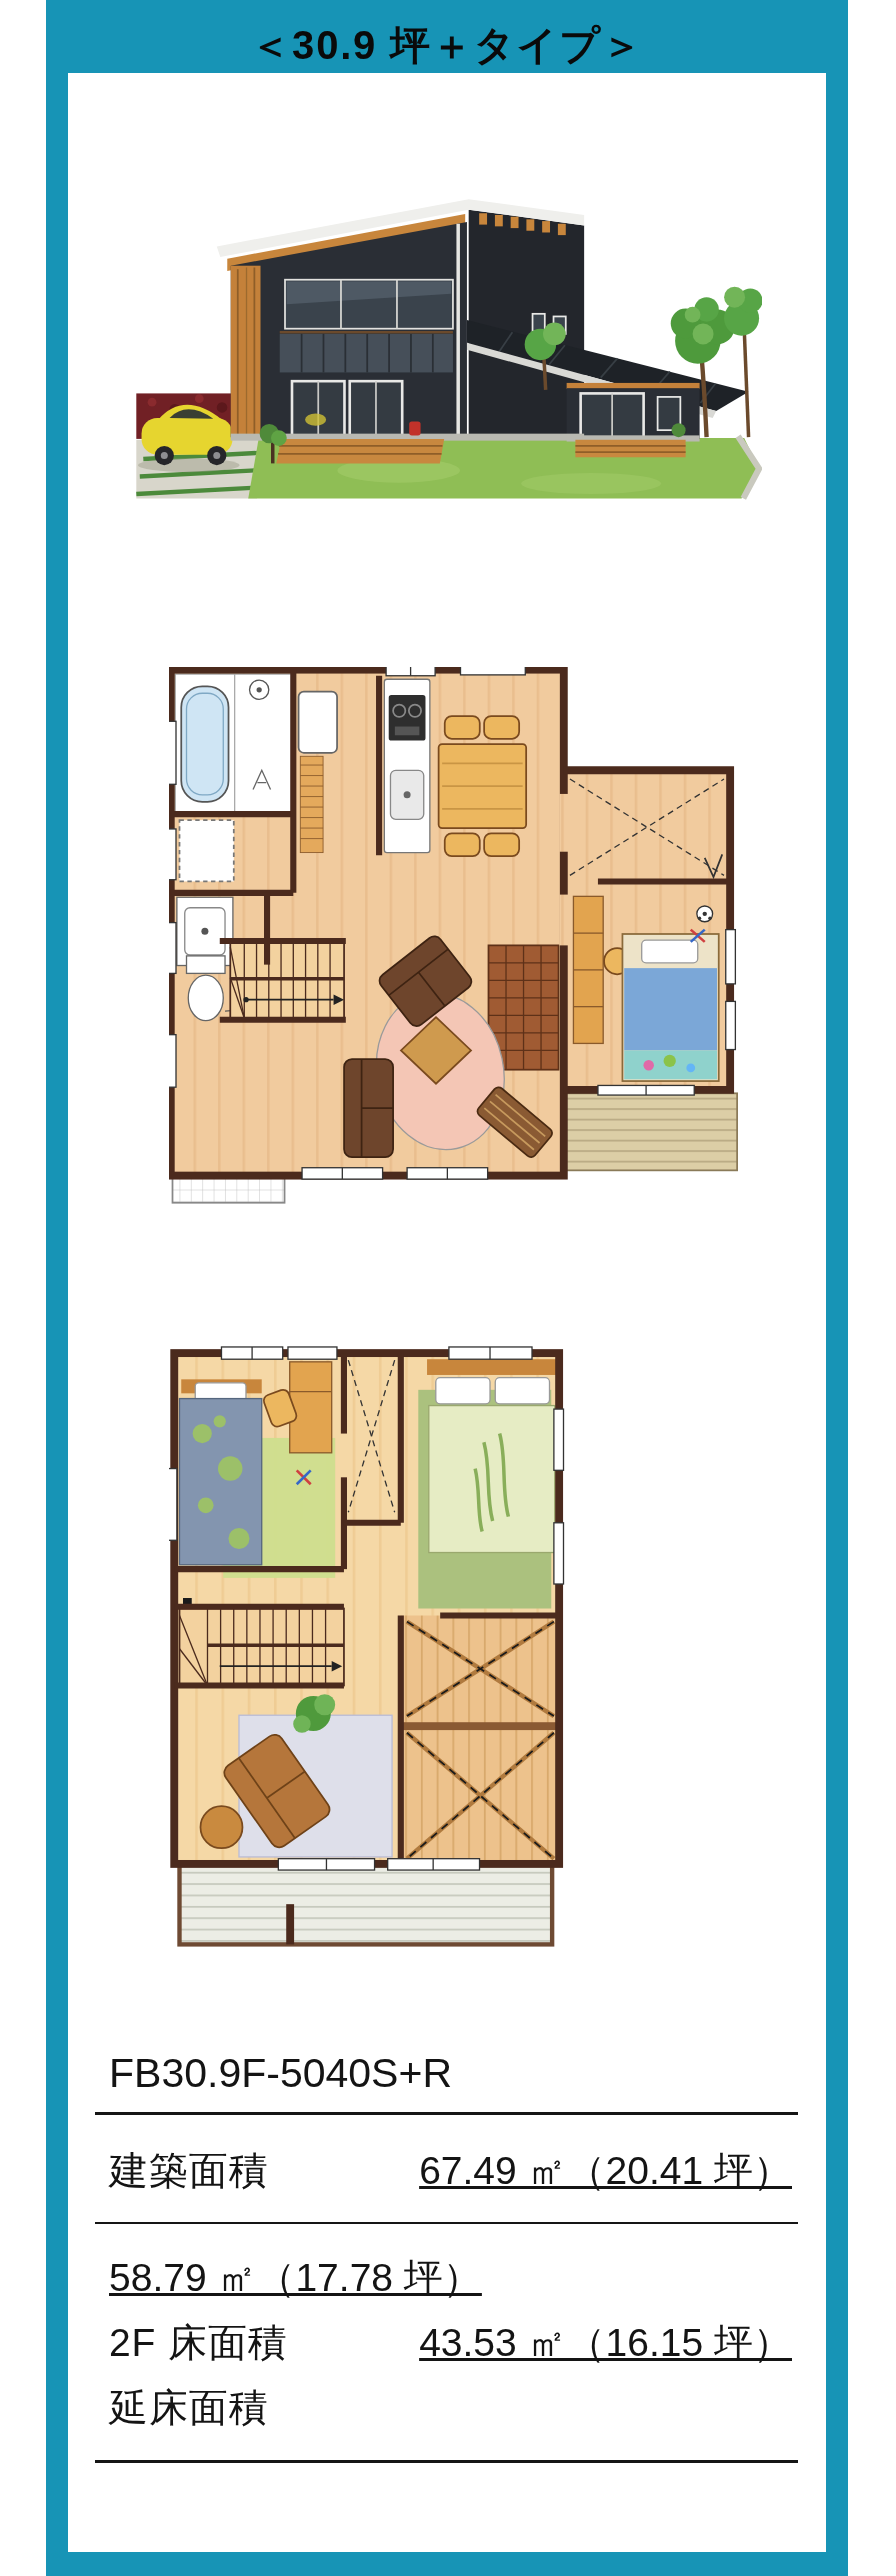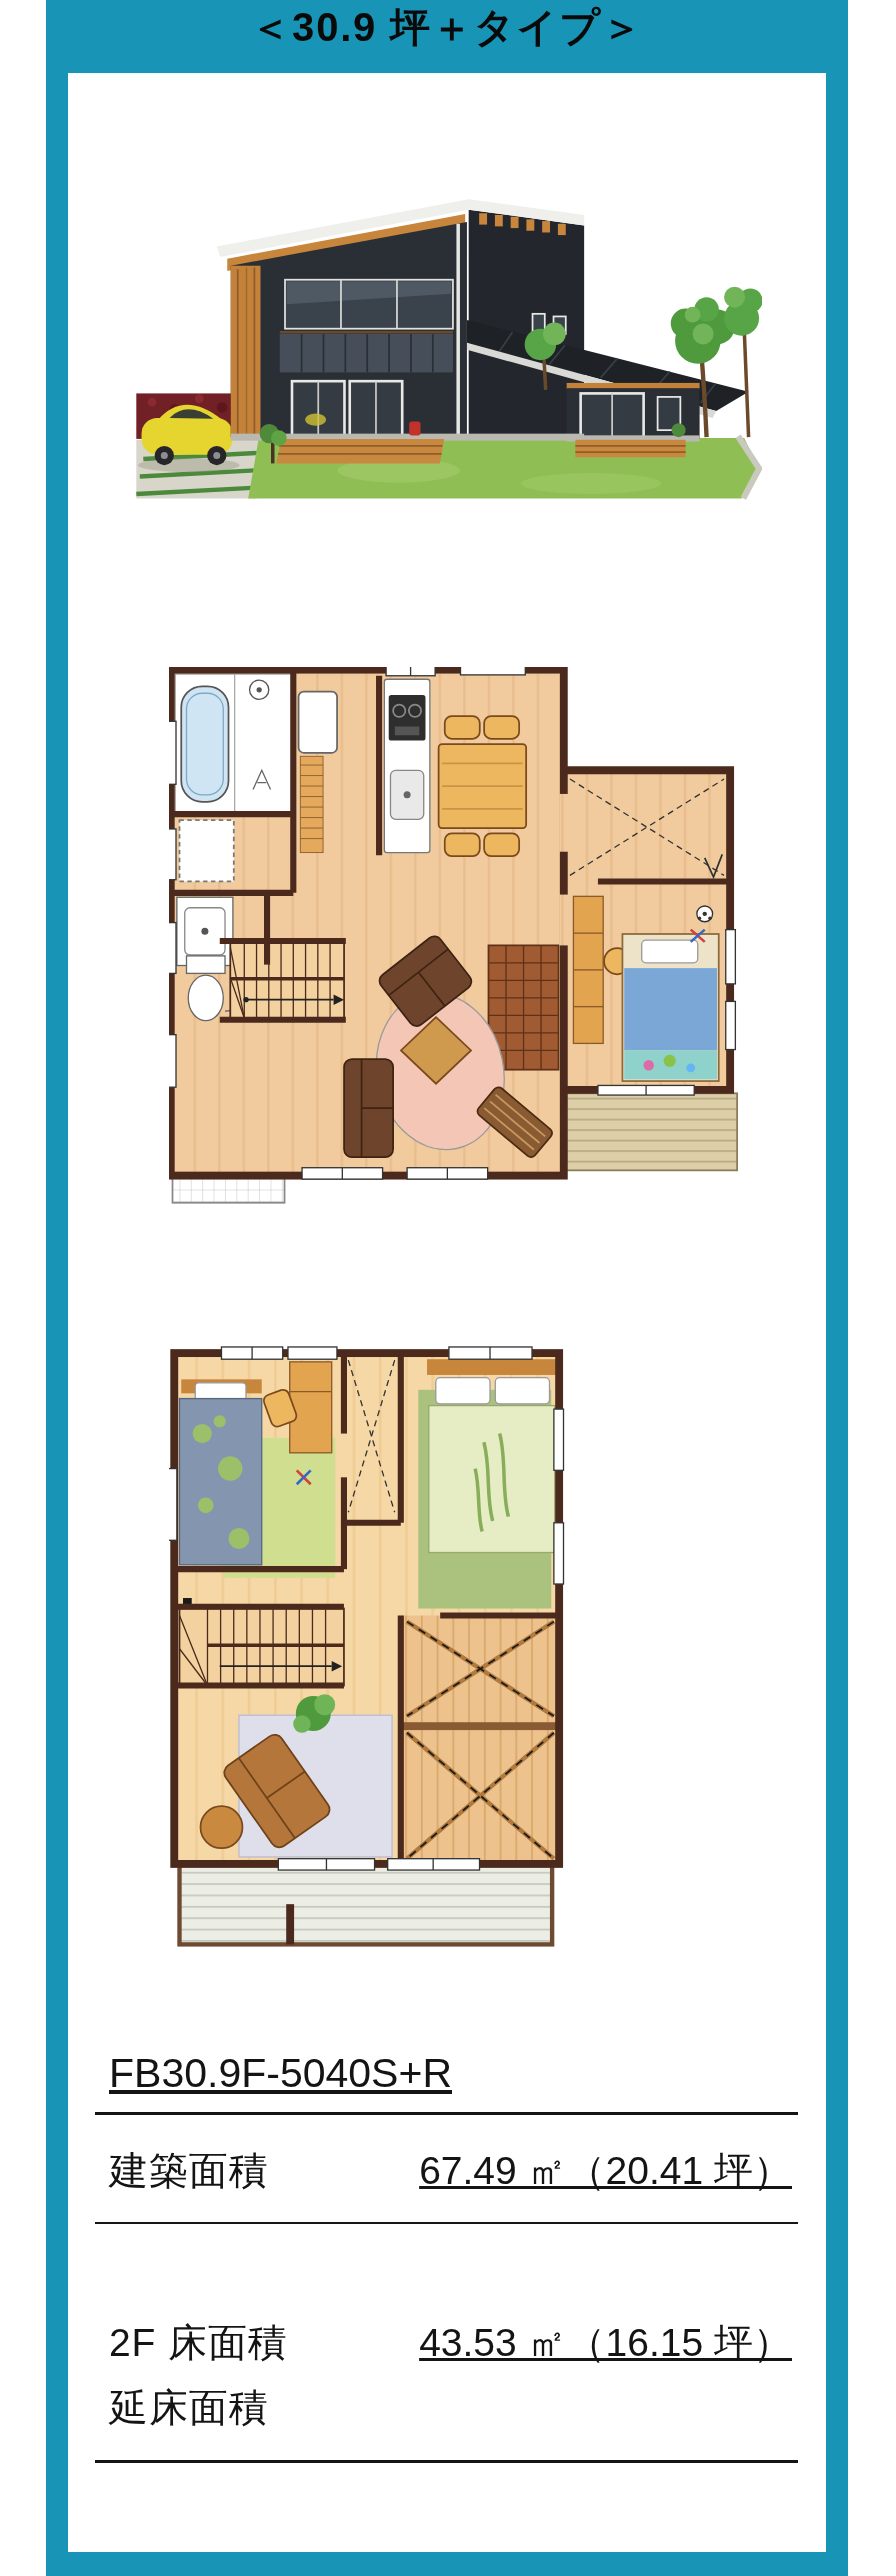--- a/index.html
+++ b/index.html
@@ -4,24 +4,24 @@
 <style>
   html,body{margin:0;padding:0;}
   body{
     width:896px;height:2576px;position:relative;background:#ffffff;
     font-family:"Liberation Sans",sans-serif;color:#111;
     -webkit-font-smoothing:antialiased;
   }
   .frame{position:absolute;left:46px;top:0;width:802px;height:2576px;background:#1794B6;}
   .card{position:absolute;left:68px;top:73px;width:758px;height:2479px;background:#ffffff;}
   .header-band{position:absolute;left:46px;top:0;width:802px;height:73px;
-    display:flex;align-items:flex-start;justify-content:center;}
+    display:flex;align-items:flex-end;justify-content:center;}
   .header-title{font-size:40px;font-weight:bold;letter-spacing:1.8px;color:#0a0a0a;}
   .fig{position:absolute;}
-  .model-name{position:absolute;left:109px;top:2050px;font-size:41px;letter-spacing:0px;color:#141414;text-decoration:underline;}
+  .model-name{position:absolute;left:109px;top:2050px;font-size:41px;letter-spacing:0px;color:#141414;}
   .divider{position:absolute;left:95px;width:703px;background:#151515;}
   .spec-row{position:absolute;left:109px;width:683px;display:flex;justify-content:space-between;
     align-items:flex-start;font-size:39px;color:#141414;}
   .spec-label{letter-spacing:0.9px;}
   .spec-value{letter-spacing:0px;text-decoration:underline;}
 </style>
 </head>
 <body>
 
 <div class="frame"></div>
@@ -519,20 +519,21 @@
 <div class="divider" style="top:2112px;height:2.6px"></div>
 
 <div class="spec-row" style="top:2144px">
   <span class="spec-label">建築面積</span>
   <span class="spec-value">67.49 ㎡（20.41 坪）</span>
 </div>
 
 <div class="divider" style="top:2222px;height:1.8px"></div>
 
 <div class="spec-row" style="top:2251px">
+  <span class="spec-value">58.79 ㎡（17.78 坪）</span>
 </div>
 
 <div class="spec-row" style="top:2316px">
   <span class="spec-label">2F 床面積</span>
   <span class="spec-value">43.53 ㎡（16.15 坪）</span>
 </div>
 
 <div class="spec-row" style="top:2381px">
   <span class="spec-label">延床面積</span>
 </div>

